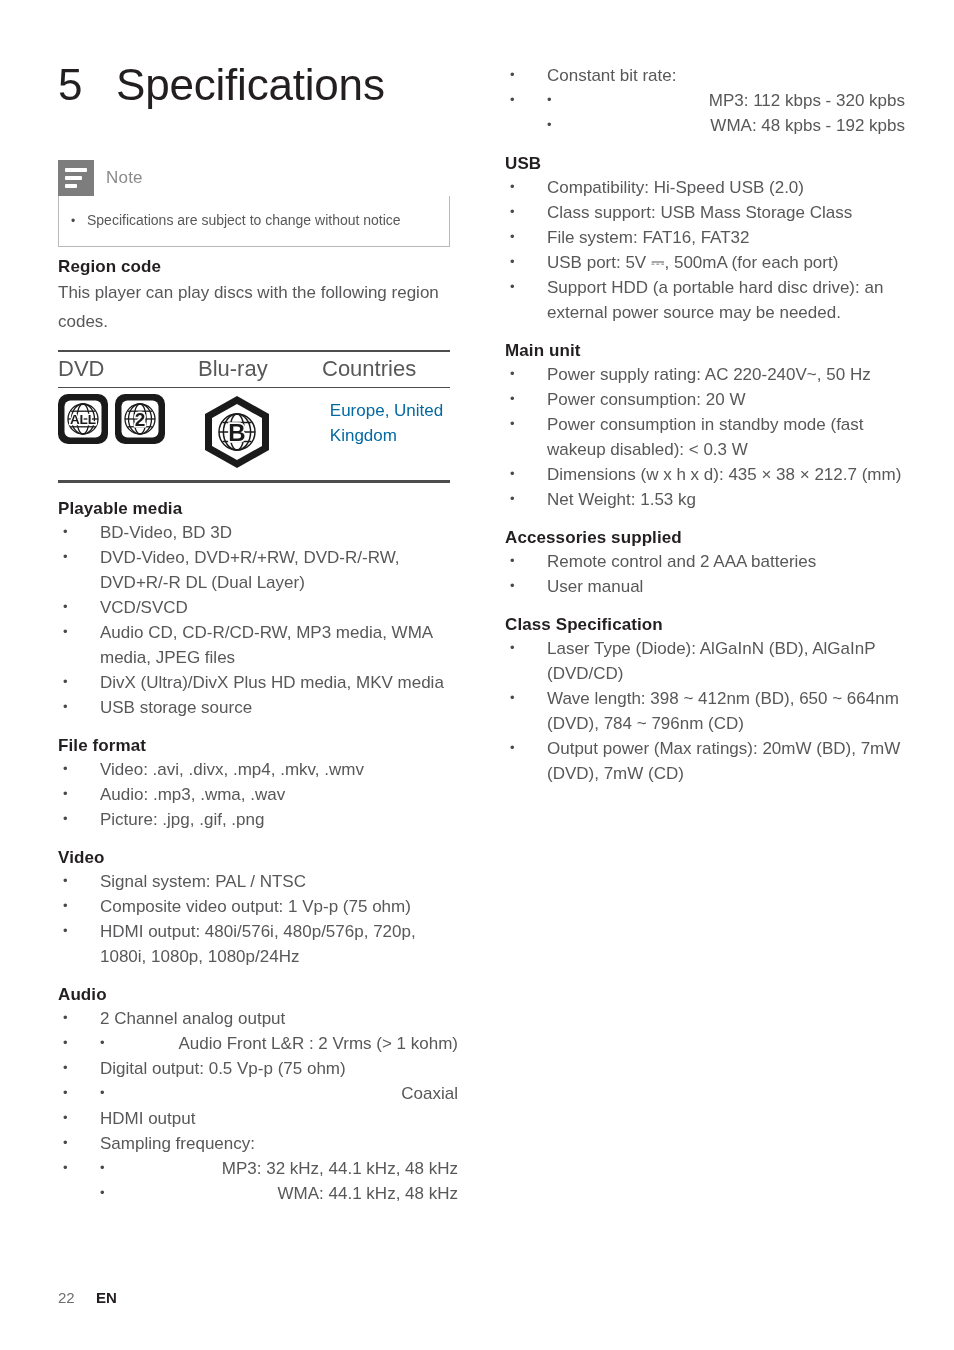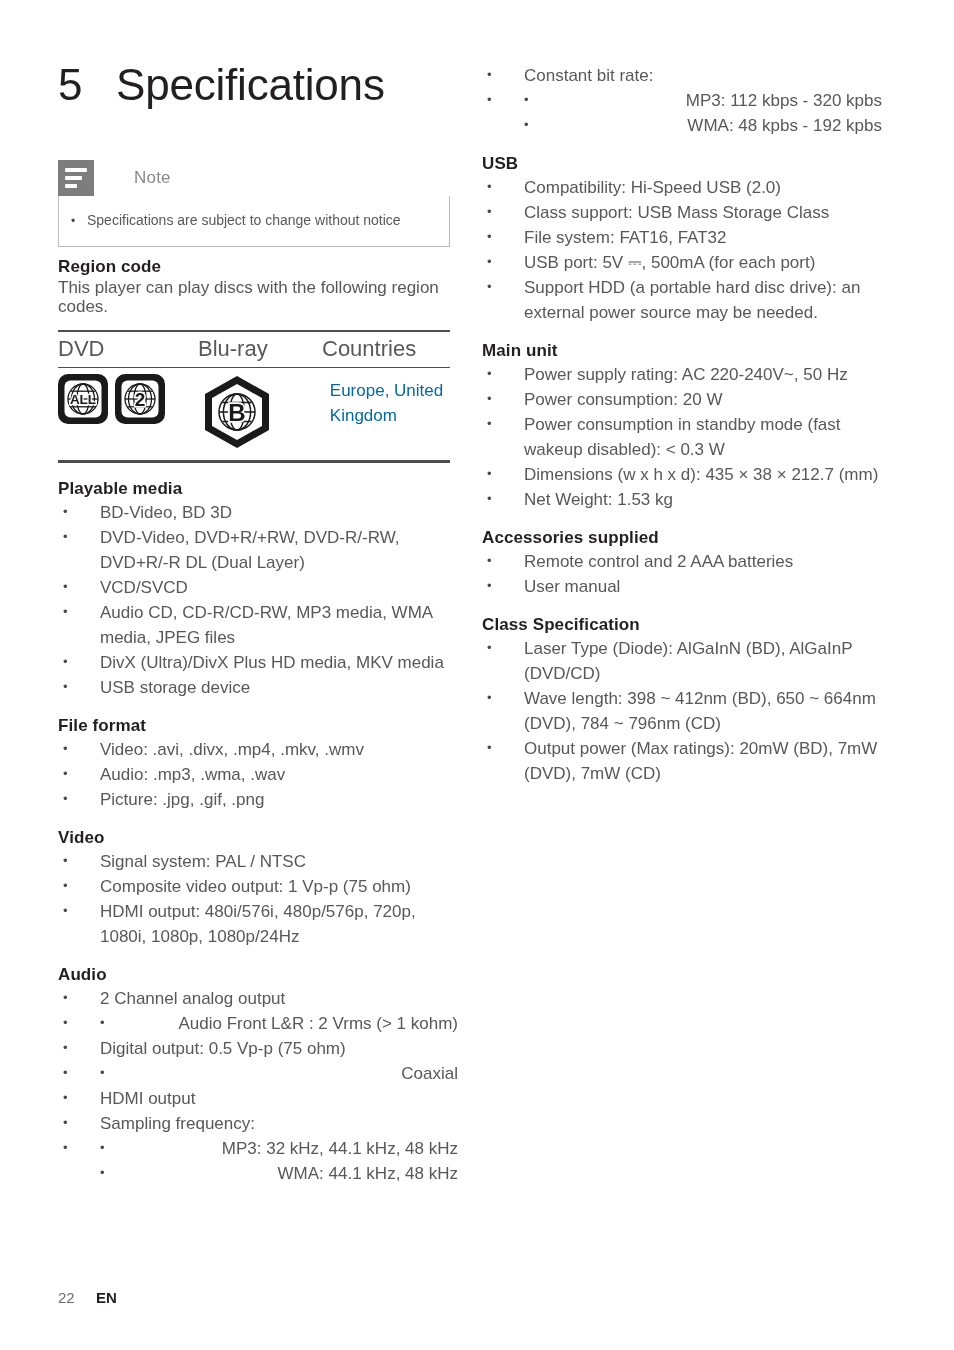--- a/index.html
+++ b/index.html
@@ -21,21 +21,21 @@
     inset: 0;
   }
 
   
   .col {
     position: absolute;
     top: 0;
     width: 400px;
   }
   .col-left  { left: 58px; }
-  .col-right { left: 482px; }
+  .col-right { left: 505px; }
 
   
   .chapter {
     position: absolute;
     left: 58px;
     top: 60px;
     display: flex;
     align-items: baseline;
     font-size: 44px;
     font-weight: 400;
@@ -49,21 +49,20 @@
   .note-wrap {
     position: absolute;
     left: 58px;
     top: 160px;
     width: 392px;
   }
   .note-head {
     display: flex;
     align-items: center;
     height: 36px;
-    gap: 28px;
   }
   .note-icon {
     width: 36px;
     height: 36px;
     background: #7d7d7d;
     display: flex;
     flex-direction: column;
     justify-content: center;
     align-items: flex-start;
     padding-left: 7px;
@@ -114,21 +113,21 @@
     color: #231f20;
     margin: 0 0 1px 0;
     letter-spacing: 0.1px;
   }
   .sec-block { margin-bottom: 16px; }
   .sec-block:last-child { margin-bottom: 0; }
 
   p.body-text {
     margin: 0;
     font-size: 17px;
-    line-height: 19px;
+    line-height: 29px;
     color: #58585a;
   }
 
   
   ul.lvl1, ul.lvl2 {
     list-style: none;
     margin: 0;
     padding: 0;
   }
   ul.lvl1 > li, ul.lvl2 > li {
@@ -336,21 +335,21 @@
     </div>
 
     <div class="sec-block">
       <h3 class="sec">Playable media</h3>
       <ul class="lvl1">
         <li>BD-Video, BD 3D</li>
         <li>DVD-Video, DVD+R/+RW, DVD-R/-RW, DVD+R/-R DL (Dual Layer)</li>
         <li>VCD/SVCD</li>
         <li>Audio CD, CD-R/CD-RW, MP3 media, WMA media, JPEG files</li>
         <li>DivX (Ultra)/DivX Plus HD media, MKV media</li>
-        <li>USB storage device</li>
+        <li>USB storage source</li>
       </ul>
     </div>
 
     <div class="sec-block">
       <h3 class="sec">File format</h3>
       <ul class="lvl1">
         <li>Video: .avi, .divx, .mp4, .mkv, .wmv</li>
         <li>Audio: .mp3, .wma, .wav</li>
         <li>Picture: .jpg, .gif, .png</li>
       </ul>

